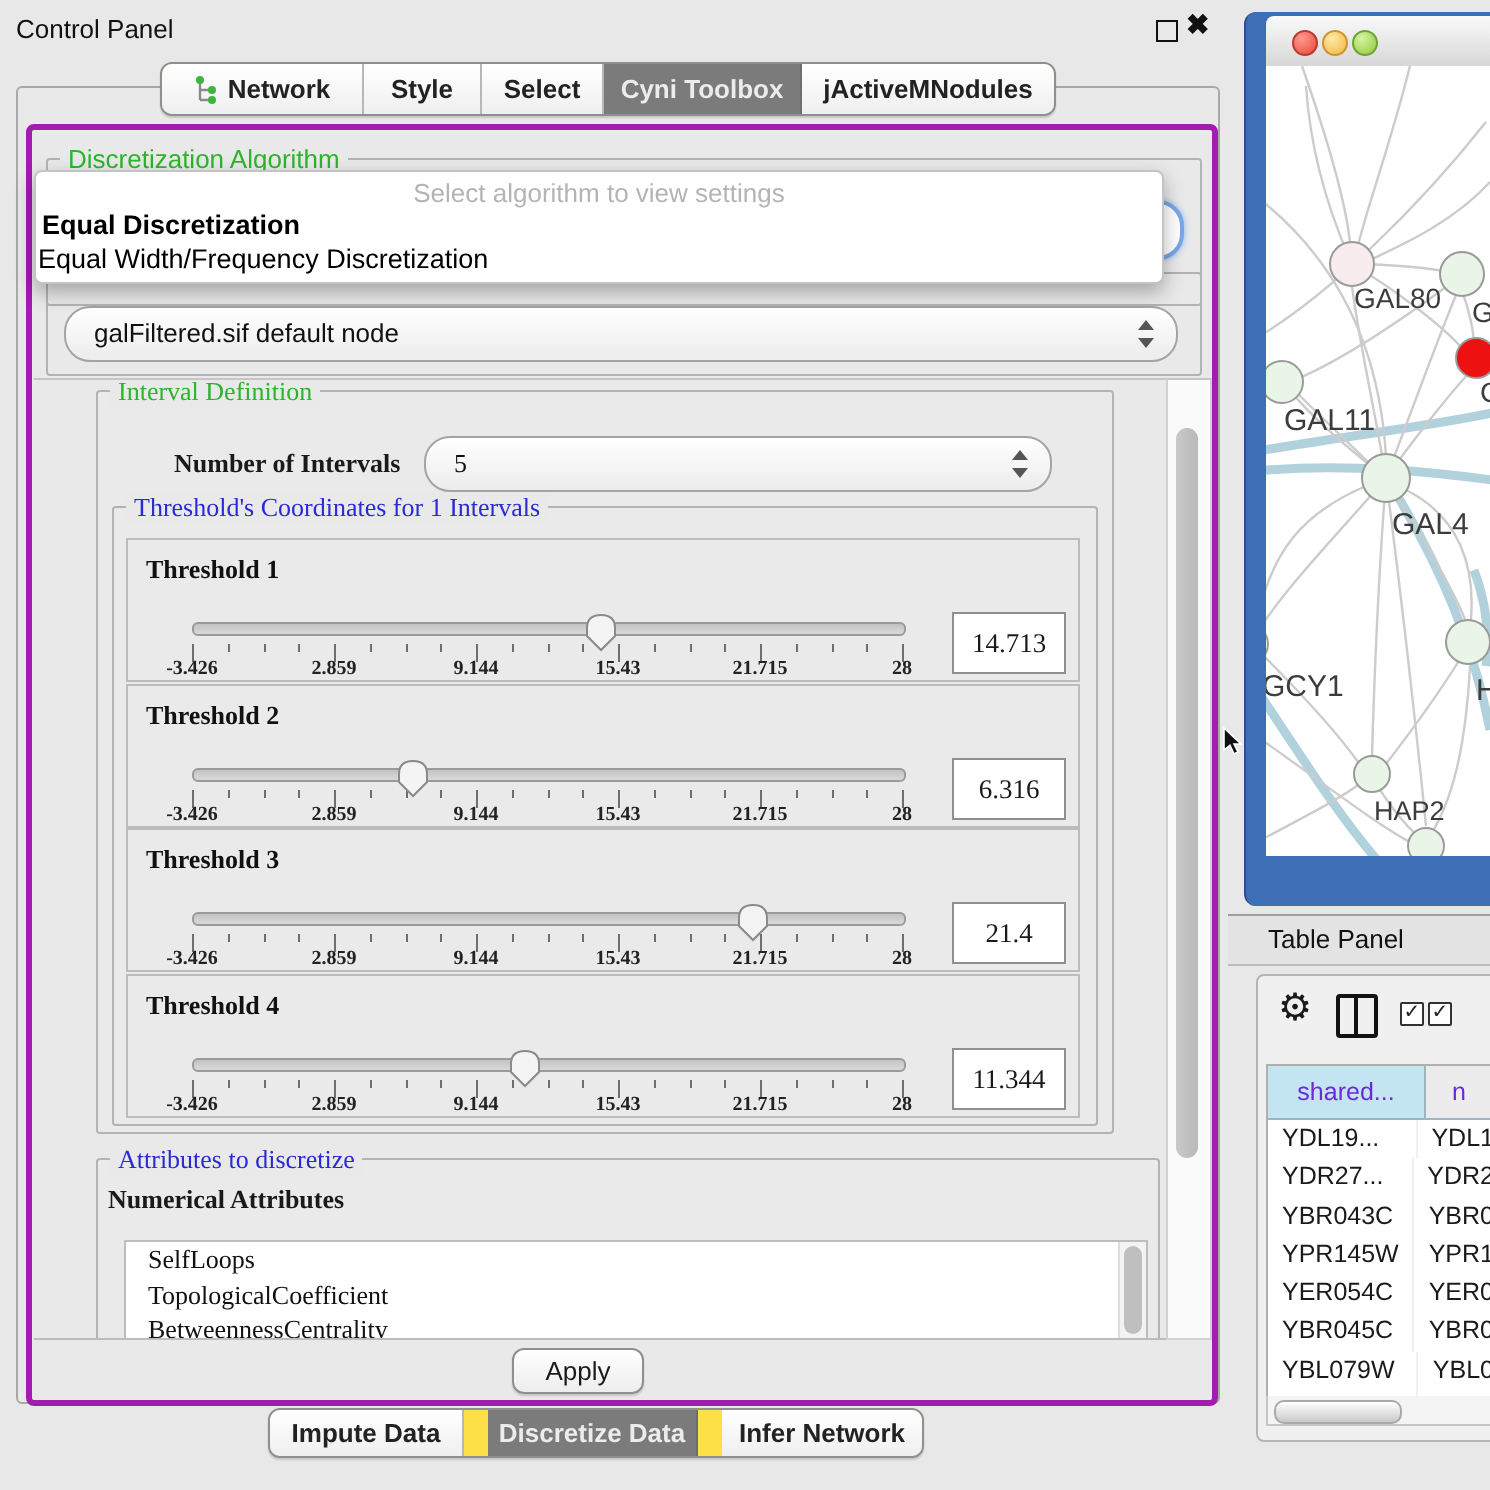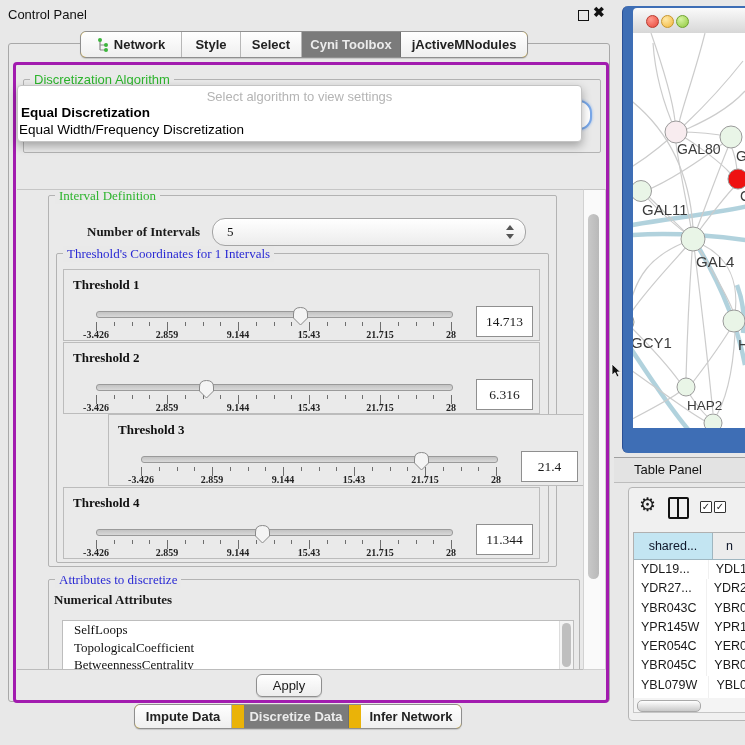--- a/index.html
+++ b/index.html
@@ -9,21 +9,21 @@
 
   
   #cp-titlebar{left:0;top:0;width:618px;height:28px;}
   #cp-title{left:8px;top:7px;font-size:13px;color:#111;}
   #float-icon{left:578px;top:10px;width:9px;height:9px;border:1.6px solid #111;background:transparent;}
   #close-icon{left:593px;top:4px;font-size:14px;font-weight:bold;color:#111;}
   #cp-main{left:8px;top:43px;width:600px;height:657px;border:1px solid #a8a8a8;border-radius:3px;background:#e9e9e9;}
   #cp-inner{left:13px;top:62px;width:590px;height:635px;border:3px solid #a21caf;border-radius:4px;background:#e9e9e9;}
 
   
-  .segbar{display:flex;height:25px;border:1px solid #8f8f8f;border-radius:6px;background:#eab308;
+  .segbar{display:flex;height:25px;border:1px solid #8f8f8f;border-radius:6px;background:#fde047;
     box-shadow:0 1px 1px rgba(0,0,0,.15);overflow:hidden;}
   .seg{display:flex;align-items:center;justify-content:center;font-size:13px;font-weight:bold;color:#222;
     border-right:1px solid #b7b7b7;background:linear-gradient(#ffffff,#efefef);}
   .seg:last-child{border-right:none;}
   .seg.sel{background:#7b7b7b;color:#ececec;border-right:1px solid #6e6e6e;}
   #cp-tabs{left:80px;top:31px;z-index:30;}
   #bottom-tabs{left:134px;top:704px;z-index:30;gap:12px;}
   .tab-icon{margin-right:5px;display:inline-flex;}
 
   
@@ -99,21 +99,21 @@
 
   #gear-icon{position:absolute;left:10px;top:7px;font-size:19px;color:#1a1a1a;line-height:19px;}
   #cols-icon{position:absolute;left:39px;top:9px;width:17px;height:18px;border:2px solid #111;border-radius:2px;}
   #cols-icon::after{content:"";position:absolute;left:7px;top:0;width:2px;height:18px;background:#111;}
   .cb-icon{position:absolute;top:13px;width:10px;height:10px;border:1.5px solid #333;border-radius:1px;
     font-size:10px;line-height:10px;text-align:center;color:#222;background:#fff;}
   #cb1{left:71px;} #cb2{left:85px;}
 
   #tbl{left:4px;top:44px;width:113px;height:166px;background:#fff;border:1px solid #b0b0b0;overflow:hidden;}
   .th-row{display:flex;height:26px;border-bottom:1px solid #9fb6c0;}
-  .th-cell{font-size:12.5px;display:flex;align-items:center;justify-content:center;color:#0f172a;}
+  .th-cell{font-size:12.5px;display:flex;align-items:center;justify-content:center;color:#6d28d9;}
   .th-c1{width:78px;background:#c3e5f2;border-right:1px solid #9fb6c0;}
   .th-c2{flex:1;background:#ececec;justify-content:flex-start;padding-left:13px;}
   .t-row{display:flex;height:19.3px;}
   .t-cell{font-size:12.5px;line-height:19.3px;white-space:nowrap;}
   .t-c1{width:78px;padding-left:7px;border-right:1px solid #f0f0f0;box-sizing:border-box;}
   .t-c2{padding-left:7px;}
   #hscroll{position:absolute;left:4px;top:210px;width:113px;height:14px;background:#f4f4f4;border:1px solid #c6c6c6;border-top:none;}
   #hscroll-thumb{position:absolute;left:3px;top:1.5px;width:62px;height:10px;border-radius:5px;
     background:linear-gradient(#ffffff,#c9c9c9);border:1px solid #a9a9a9;}
 
@@ -160,20 +160,27 @@
 
   <div class="abs" id="cp-inner">
 
     <div class="group" style="left:7px;top:14px;width:576px;height:72px;">
       <span class="group-label lbl-green">Discretization Algorithm</span>
       <div class="combo" id="algo-combo" style="left:8px;top:20px;width:556px;">
         <span class="spinner"></span>
       </div>
     </div>
 
+    <div class="group" style="left:7px;top:71px;width:576px;height:50px;">
+      <span class="group-label lbl-dark">Table Data</span>
+      <div class="combo" style="left:8px;top:16px;width:555px;">
+        <span class="combo-text">galFiltered.sif default node</span>
+        <span class="spinner"></span>
+      </div>
+    </div>
 
     <div class="abs" id="algo-popup">
       <span id="algo-placeholder">Select algorithm to view settings</span>
       <span class="algo-opt hl" style="top:19px;">Equal Discretization</span>
       <span class="algo-opt" style="top:36px;left:1px;">Equal Width/Frequency Discretization</span>
     </div>
 
     <div class="abs" id="viewport">
 
       <div class="group" style="left:31px;top:5px;width:507px;height:370px;background:#eaeaea;">
@@ -249,21 +256,21 @@
                 <span class="tick-label" style="left: 103px;">2.859</span>
                 <span class="tick-label" style="left: 174px;">9.144</span>
                 <span class="tick-label" style="left: 245px;">15.43</span>
                 <span class="tick-label" style="left: 316px;">21.715</span>
                 <span class="tick-label" style="left: 387px;">28</span>
                 <div class="slider-handle" style="left: 133.549px;"><svg width="17" height="20" viewBox="0 0 17 20">
                     <path d="M1.5,8 Q1.5,1.5 8.5,1.5 Q15.5,1.5 15.5,8 L15.5,12 L8.5,19 L1.5,12 Z" fill="#f4f4f4" stroke="#8a8a8a" stroke-width="1"></path>
                   </svg></div>
                 <div class="thr-value">6.316</div>
               </div>
-              <div class="thr-box" style="top: 160px; margin-left: 45px;">
+              <div class="thr-box" style="top: 160px;">
                 <span class="thr-label">Threshold 3</span>
                 <div class="slider-track"></div>
                 <span class="tick" style="left: 32px; height: 9px;"></span>
                 <span class="tick" style="left: 49.75px; height: 4px;"></span>
                 <span class="tick" style="left: 67.5px; height: 4px;"></span>
                 <span class="tick" style="left: 85.25px; height: 4px;"></span>
                 <span class="tick" style="left: 103px; height: 9px;"></span>
                 <span class="tick" style="left: 120.75px; height: 4px;"></span>
                 <span class="tick" style="left: 138.5px; height: 4px;"></span>
                 <span class="tick" style="left: 156.25px; height: 4px;"></span>

